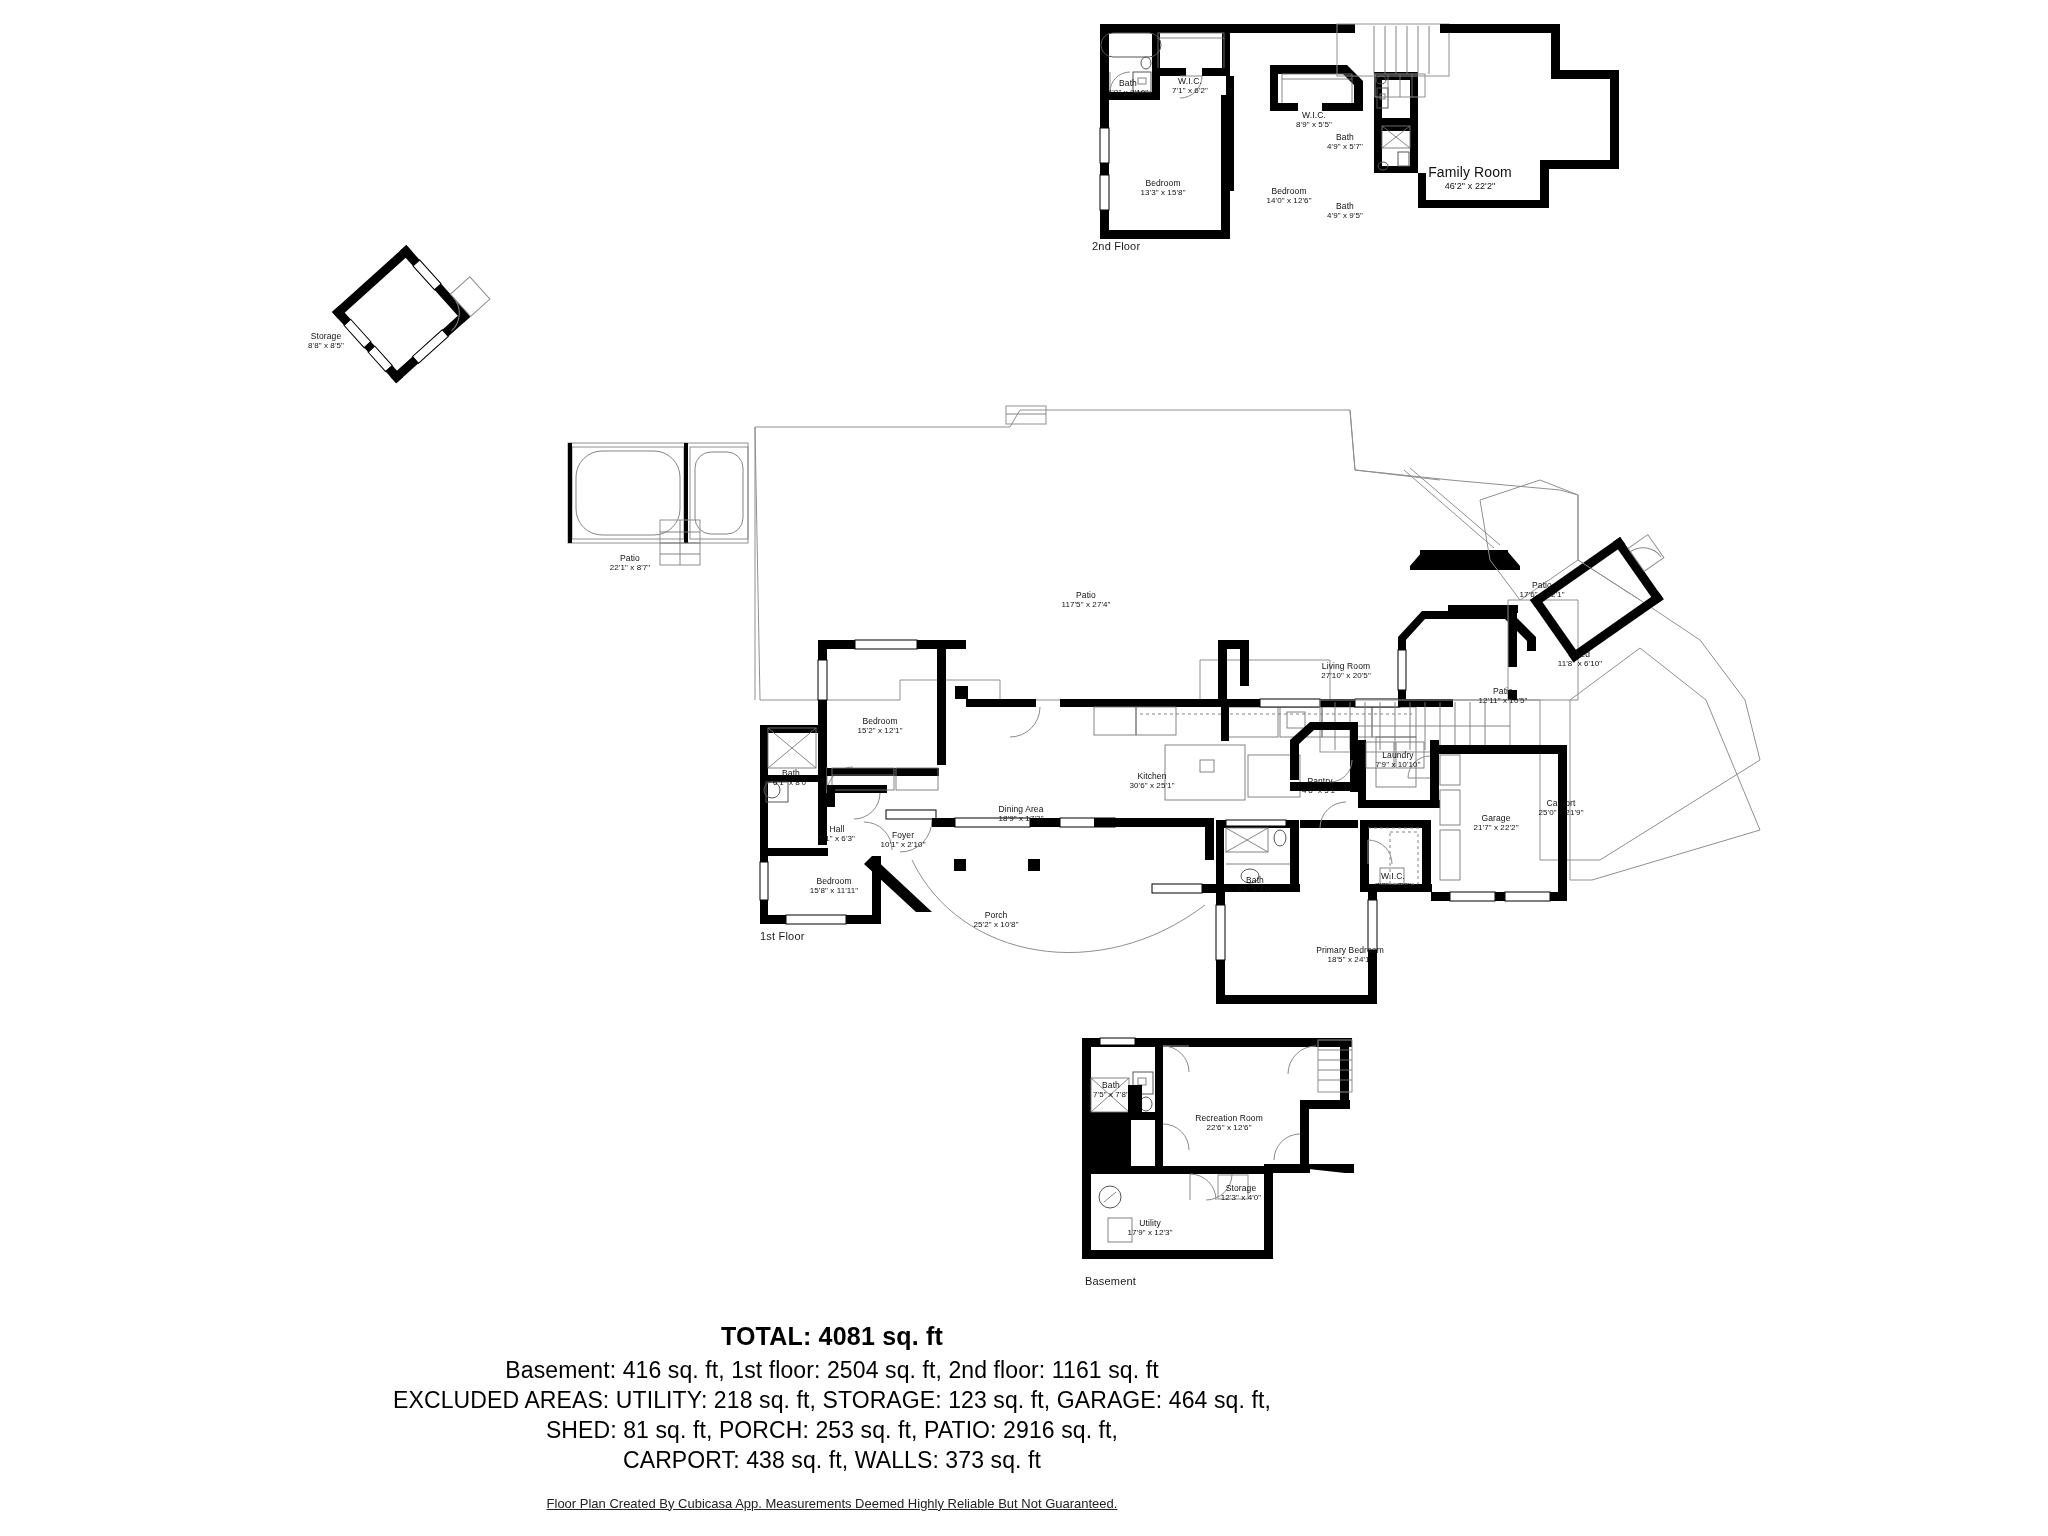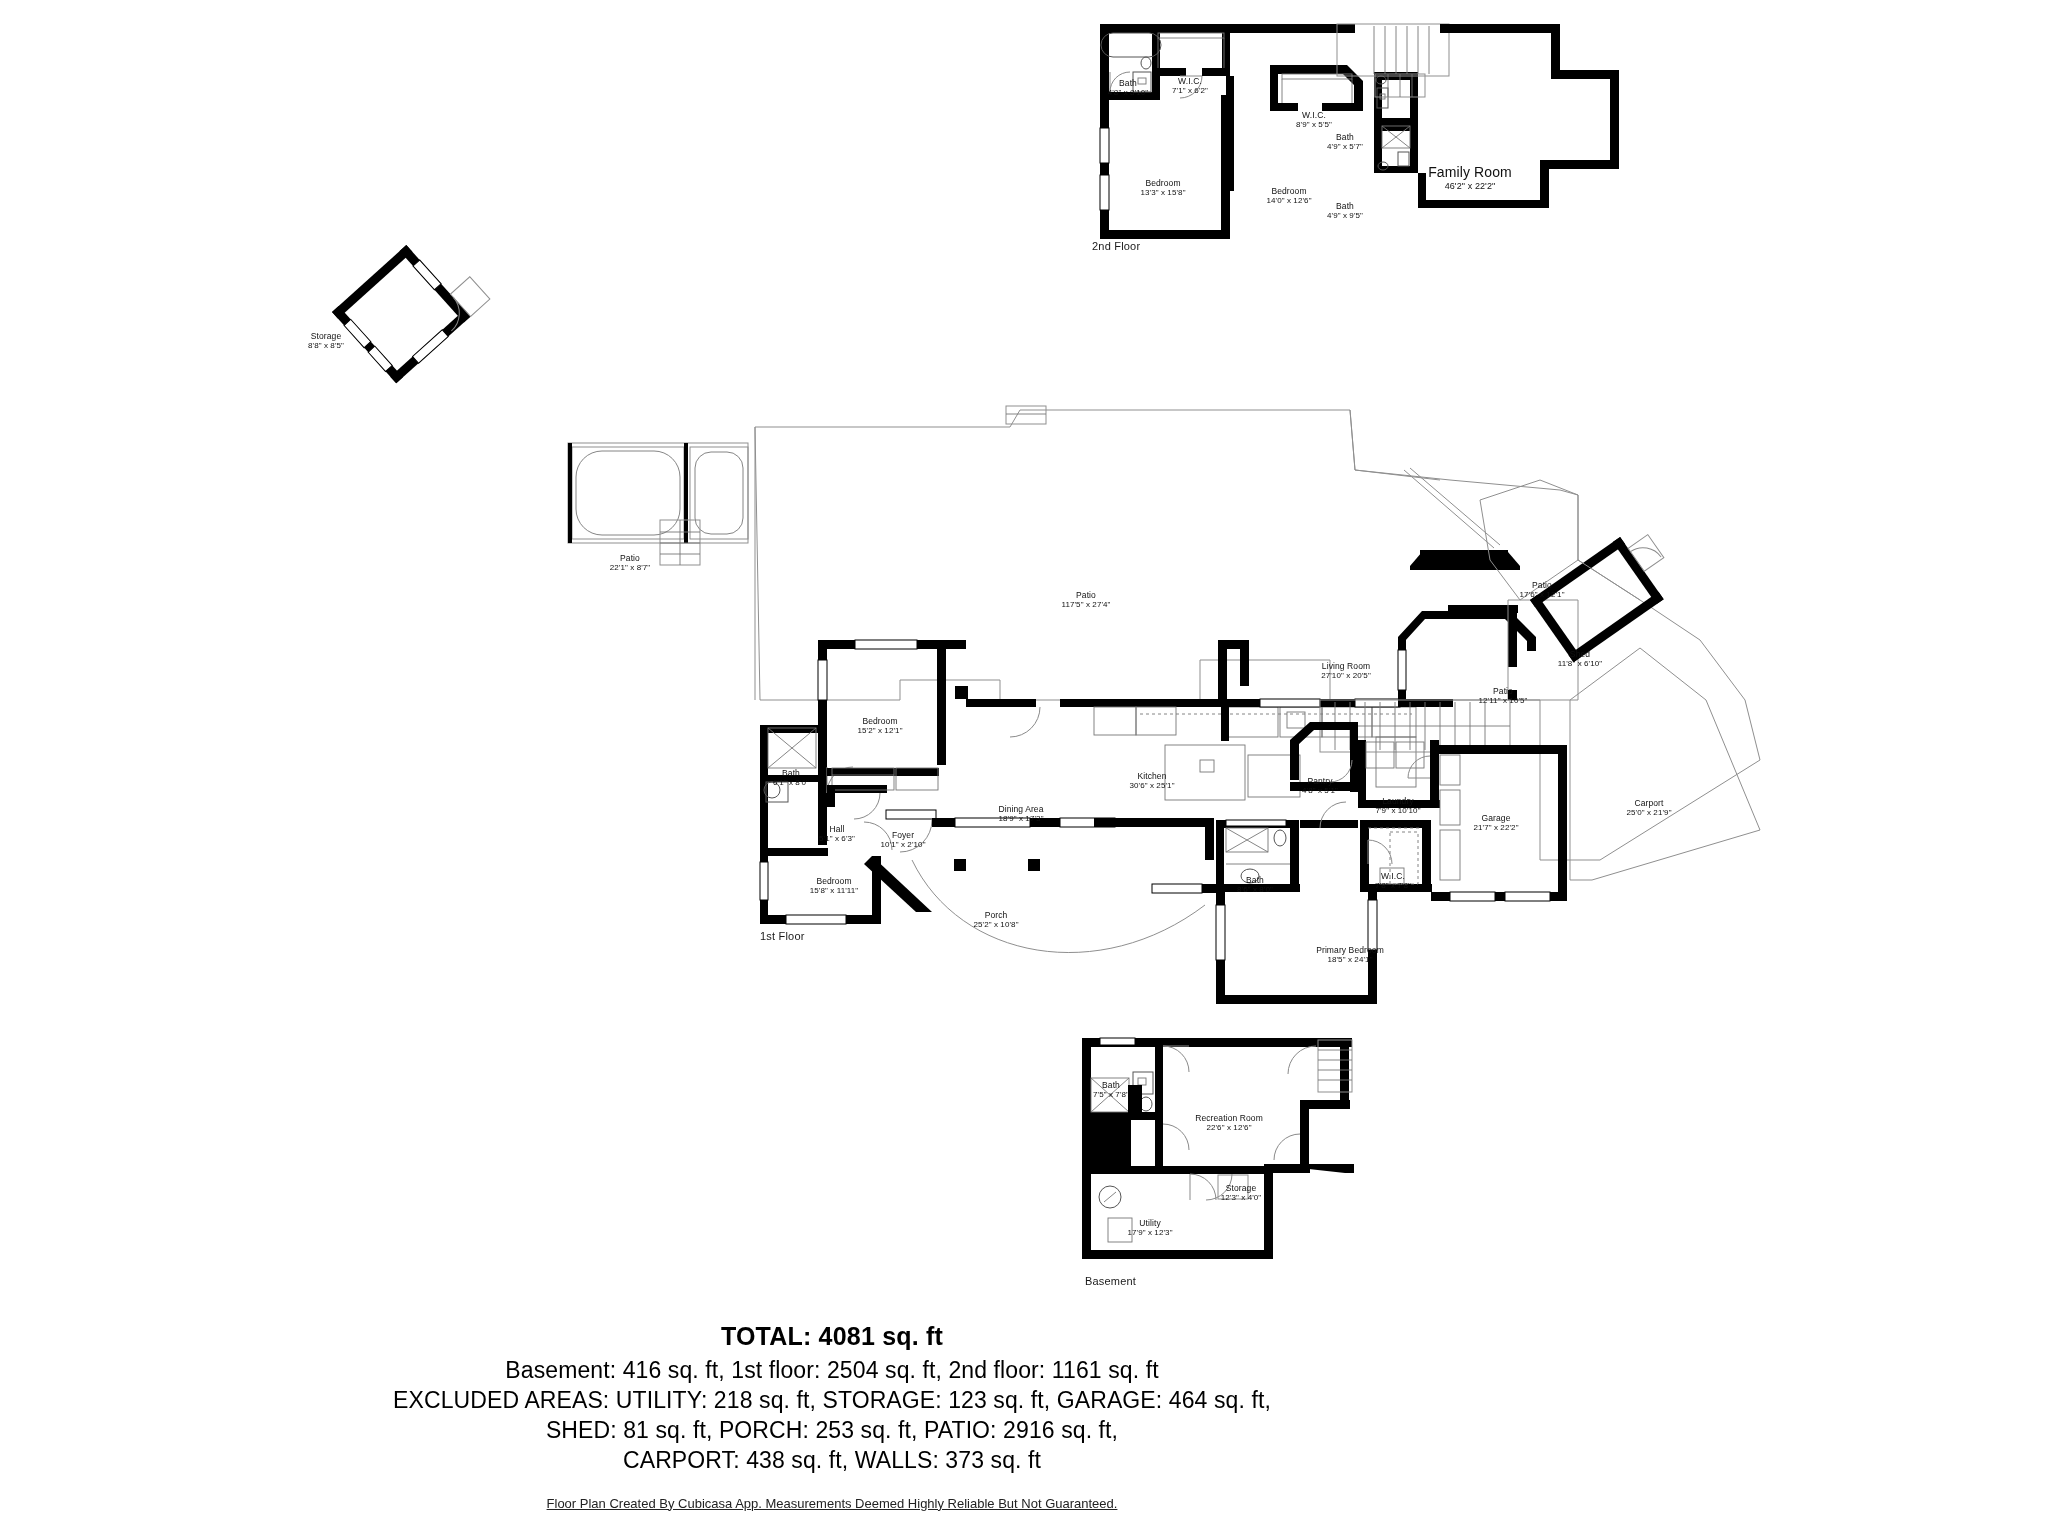--- a/index.html
+++ b/index.html
@@ -591,21 +591,21 @@
     <span class="rdim">30'6" x 25'1"</span>
   </div>
   <div class="room-label tiny" style="left:1346px; top:643px;">
     <span class="rname">Living Room</span>
     <span class="rdim">27'10" x 20'5"</span>
   </div>
   <div class="room-label tiny" style="left:1320px; top:758px;">
     <span class="rname">Pantry</span>
     <span class="rdim">4'8" x 5'1"</span>
   </div>
-  <div class="room-label tiny" style="left:1398px; top:778px;">
+  <div class="room-label tiny" style="left:1398px; top:732px;">
     <span class="rname">Laundry</span>
     <span class="rdim">7'9" x 10'10"</span>
   </div>
   <div class="room-label tiny" style="left:1255px; top:857px;">
     <span class="rname">Bath</span>
     <span class="rdim">8'6" x 8'0"</span>
   </div>
   <div class="room-label tiny" style="left:1393px; top:853px;">
     <span class="rname">W.I.C.</span>
     <span class="rdim">7'8" x 7'8"</span>
@@ -623,21 +623,21 @@
     <span class="rdim">17'6" x 12'1"</span>
   </div>
   <div class="room-label tiny" style="left:1503px; top:668px;">
     <span class="rname">Patio</span>
     <span class="rdim">12'11" x 10'5"</span>
   </div>
   <div class="room-label tiny" style="left:1580px; top:631px;">
     <span class="rname">Shed</span>
     <span class="rdim">11'8" x 6'10"</span>
   </div>
-  <div class="room-label tiny" style="left:1649px; top:780px;">
+  <div class="room-label tiny" style="left:1561px; top:780px;">
     <span class="rname">Carport</span>
     <span class="rdim">25'0" x 21'9"</span>
   </div>
 
   <div class="room-label tiny" style="left:1111px; top:1062px;">
     <span class="rname">Bath</span>
     <span class="rdim">7'5" x 7'8"</span>
   </div>
   <div class="room-label tiny" style="left:1229px; top:1095px;">
     <span class="rname">Recreation Room</span>

